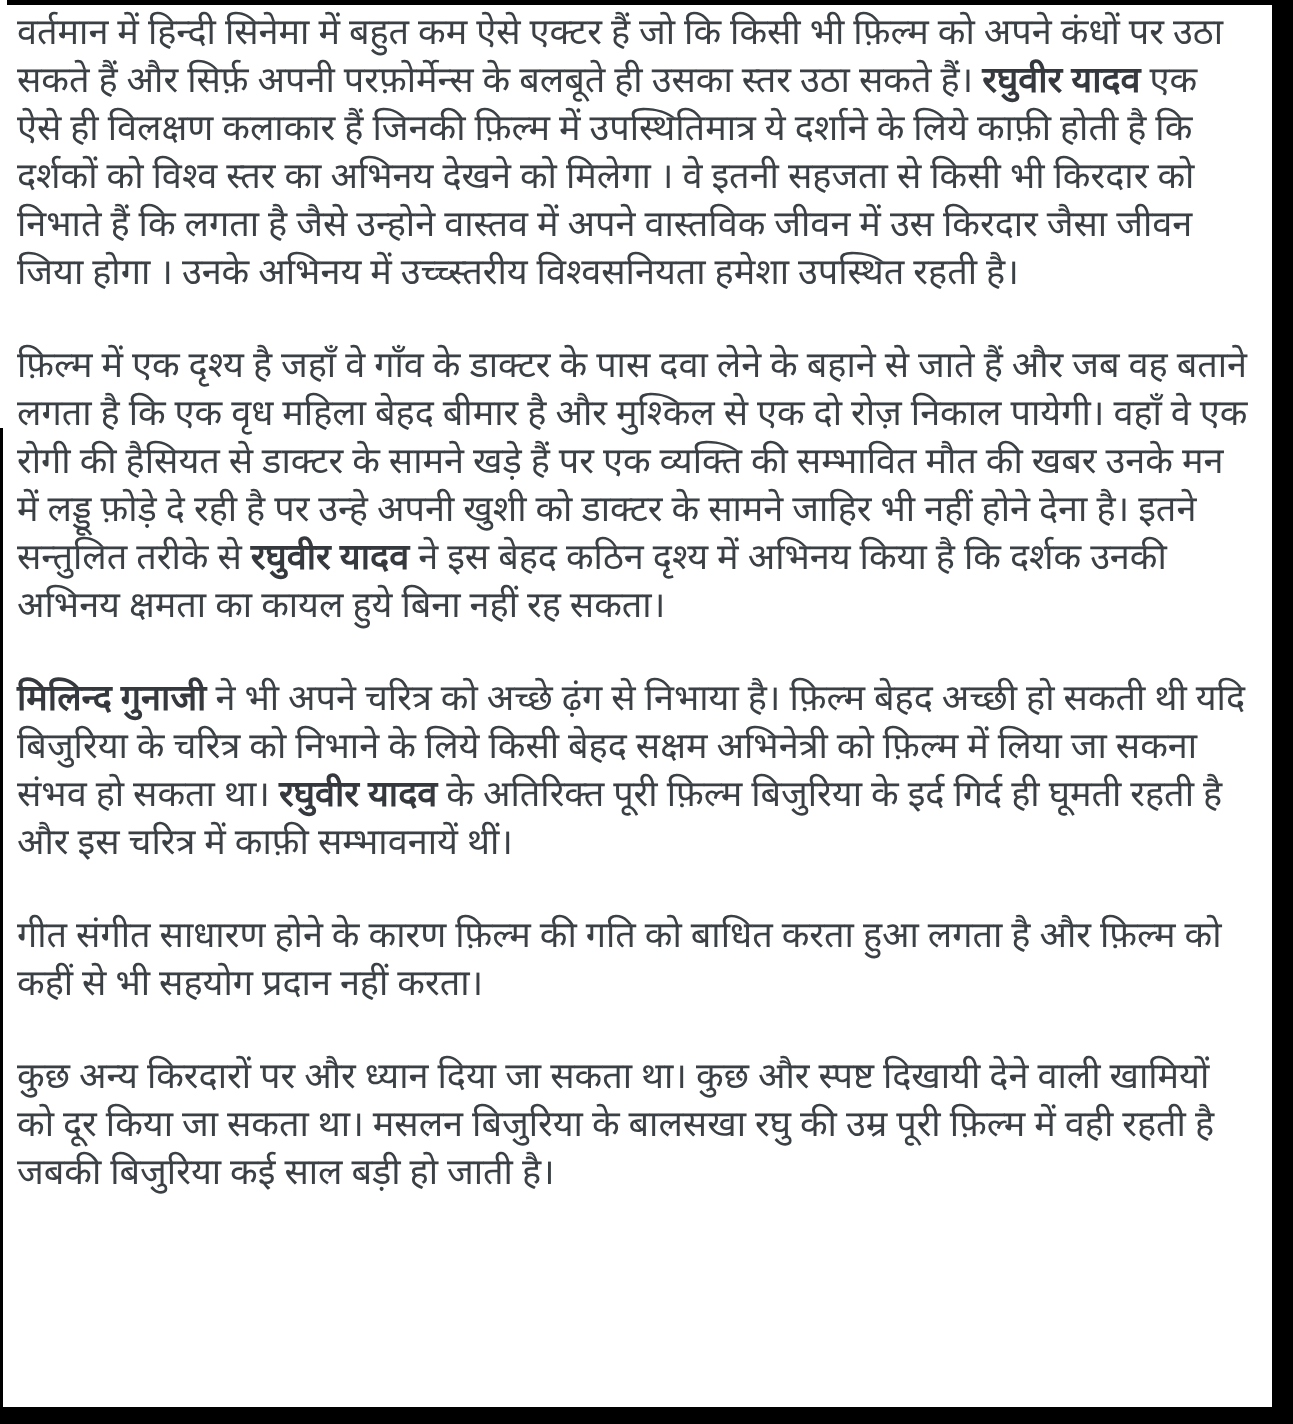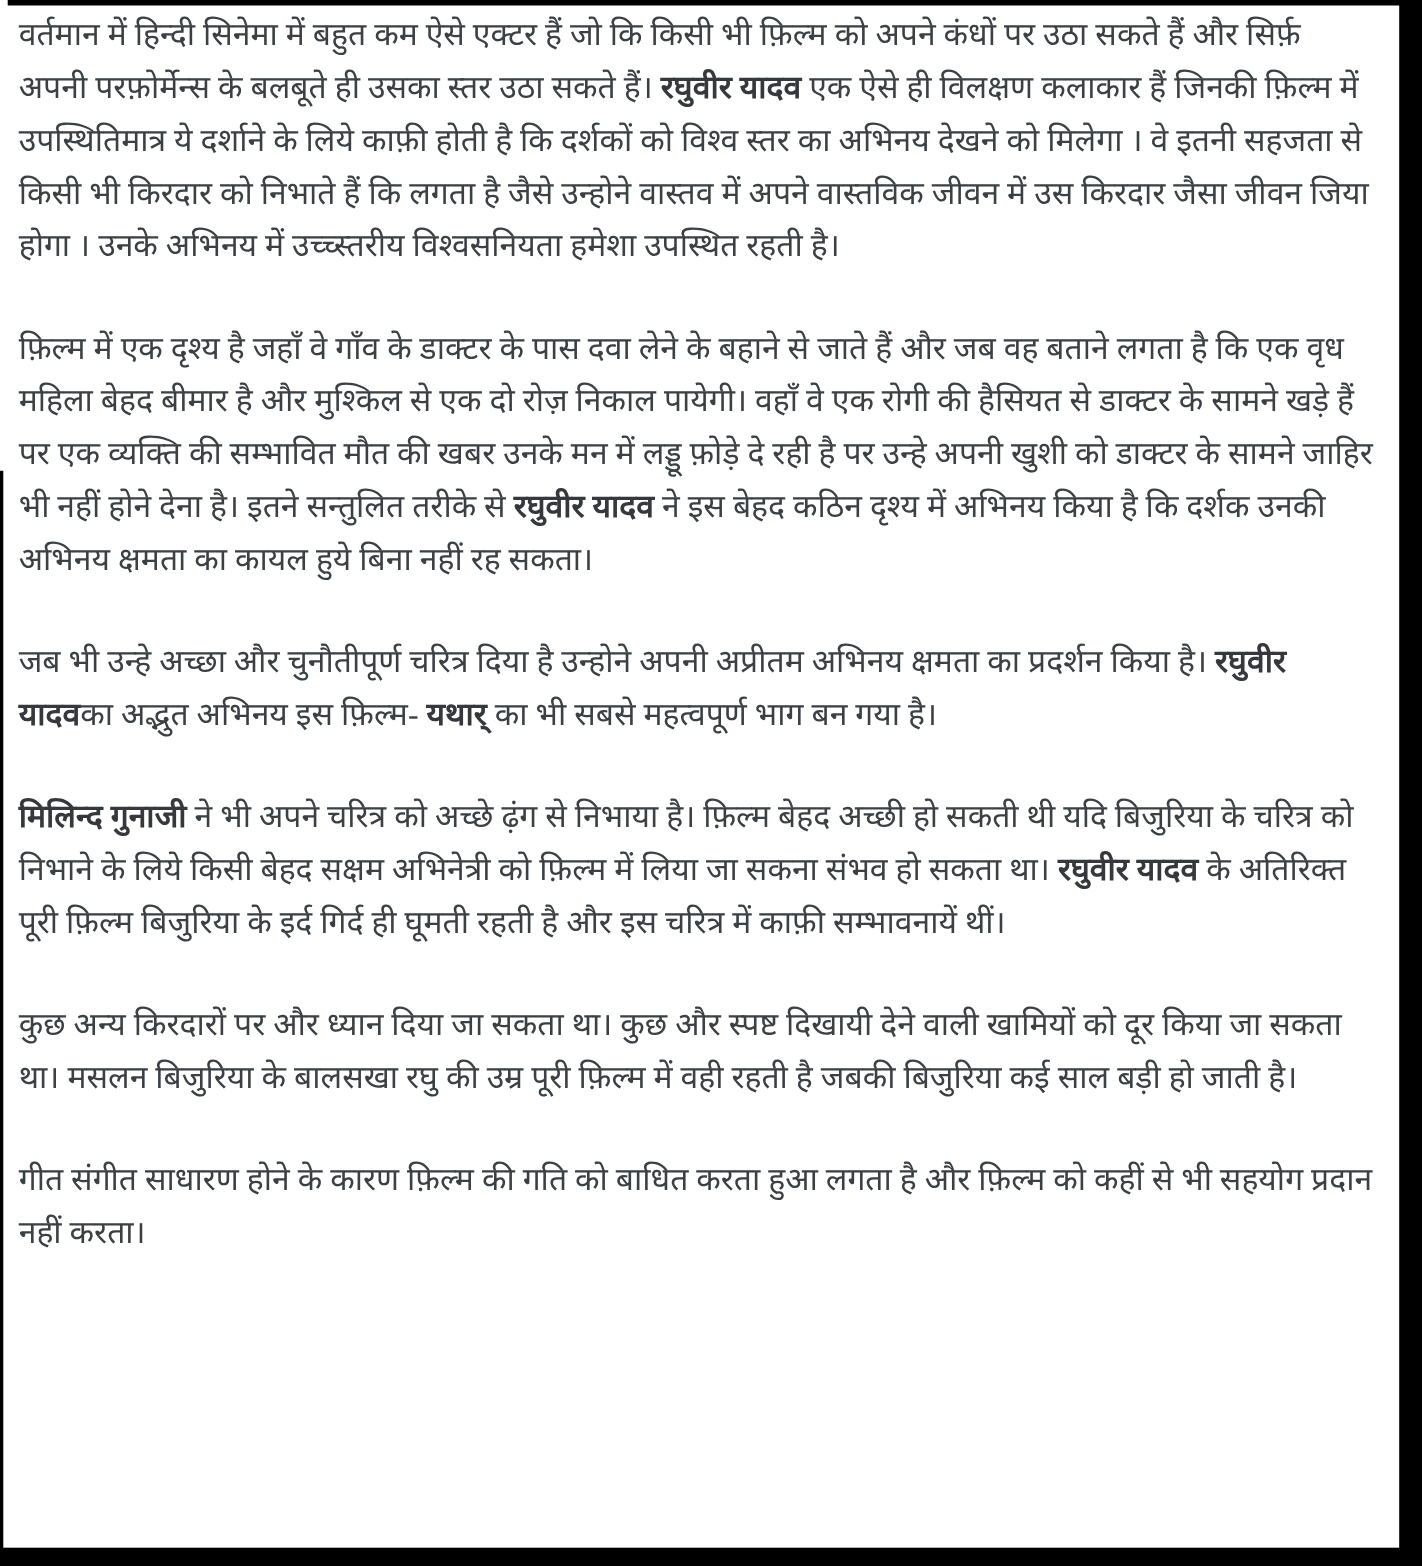--- a/index.html
+++ b/index.html
@@ -13,21 +13,21 @@
     overflow: hidden;
     background: #ffffff;
     font-family: "Liberation Serif", "DejaVu Sans", sans-serif;
   }
   .page-content {
     position: absolute;
     top: 8px;
     left: 17px;
     width: 1232px;
     color: #3b4045;
-    font-size: 29px;
+    font-size: 36px;
     line-height: 48px;
     text-align: left;
   }
   .page-content p {
     margin: 0 0 45px 0;
     padding: 0;
   }
   .page-content p:last-child {
     margin-bottom: 0;
   }
@@ -72,30 +72,27 @@
 <div class="page-content">
 
   <p>
     <span>वर्तमान में हिन्दी सिनेमा में बहुत कम ऐसे एक्टर हैं जो कि किसी भी फ़िल्म को अपने कंधों पर उठा सकते हैं और सिर्फ़ अपनी परफ़ोर्मेन्स के बलबूते ही उसका स्तर उठा सकते हैं। </span><span class="seg-bold">रघुवीर यादव</span><span> एक ऐसे ही विलक्षण कलाकार हैं जिनकी फ़िल्म में उपस्थितिमात्र  ये दर्शाने के लिये काफ़ी होती है कि दर्शकों को विश्व स्तर का  अभिनय देखने को मिलेगा । वे इतनी सहजता से किसी भी किरदार को निभाते हैं कि लगता है जैसे उन्होने वास्तव में अपने वास्तविक जीवन में उस किरदार जैसा जीवन जिया होगा । उनके अभिनय में उच्च्स्तरीय विश्वसनियता हमेशा उपस्थित रहती है।</span>
   </p>
 
   <p>
     <span>फ़िल्म में एक दृश्य है जहाँ वे गाँव के डाक्टर के पास दवा लेने के बहाने से जाते हैं और जब वह बताने लगता है कि एक वृध महिला बेहद बीमार है और मुश्किल से एक दो रोज़ निकाल पायेगी। वहाँ वे एक रोगी की हैसियत से डाक्टर के सामने खड़े हैं पर एक व्यक्ति की सम्भावित मौत की खबर उनके मन में लड्डू फ़ोड़े दे रही है पर उन्हे अपनी खुशी को डाक्टर के सामने जाहिर भी नहीं होने देना है। इतने सन्तुलित तरीके से </span><span class="seg-bold">रघुवीर यादव</span><span> ने इस बेहद कठिन दृश्य में अभिनय किया है कि दर्शक उनकी अभिनय क्षमता का कायल हुये बिना नहीं रह सकता।</span>
   </p>
 
-  <p>
-    <span>जब भी उन्हे अच्छा और चुनौतीपूर्ण चरित्र दिया है उन्होने अपनी अप्रीतम अभिनय क्षमता का प्रदर्शन किया है। </span><span class="seg-bold">रघुवीर यादव</span><span>का अद्भुत अभिनय इस फ़िल्म- </span><span class="seg-bold">यथार्</span><span> का भी सबसे महत्वपूर्ण भाग बन गया है।</span>
-  </p>
 
   <p>
     <span class="seg-bold">मिलिन्द गुनाजी</span><span> ने भी अपने चरित्र को अच्छे ढ़ंग से निभाया है। फ़िल्म बेहद अच्छी हो सकती थी यदि बिजुरिया के चरित्र को निभाने के लिये किसी बेहद सक्षम अभिनेत्री को फ़िल्म में लिया जा सकना संभव हो सकता था। </span><span class="seg-bold">रघुवीर यादव</span><span> के अतिरिक्त पूरी फ़िल्म बिजुरिया के इर्द गिर्द ही घूमती रहती है और इस चरित्र में काफ़ी सम्भावनायें थीं।</span>
   </p>
 
   <p>
-    <span>कुछ अन्य किरदारों पर और ध्यान दिया जा सकता था। कुछ और स्पष्ट दिखायी देने वाली खामियों को दूर किया जा सकता था। मसलन बिजुरिया के बालसखा रघु की उम्र पूरी फ़िल्म में वही रहती है जबकी बिजुरिया कई साल बड़ी हो जाती है।</span>
+    <span>गीत संगीत साधारण होने के कारण फ़िल्म की गति को बाधित करता हुआ लगता है और फ़िल्म को कहीं से भी सहयोग प्रदान नहीं करता।</span>
   </p>
 
   <p>
-    <span>गीत संगीत साधारण होने के कारण फ़िल्म की गति को बाधित करता हुआ लगता है और फ़िल्म को कहीं से भी सहयोग प्रदान नहीं करता।</span>
+    <span>कुछ अन्य किरदारों पर और ध्यान दिया जा सकता था। कुछ और स्पष्ट दिखायी देने वाली खामियों को दूर किया जा सकता था। मसलन बिजुरिया के बालसखा रघु की उम्र पूरी फ़िल्म में वही रहती है जबकी बिजुरिया कई साल बड़ी हो जाती है।</span>
   </p>
 
 
 </div>
 
 </body></html>

